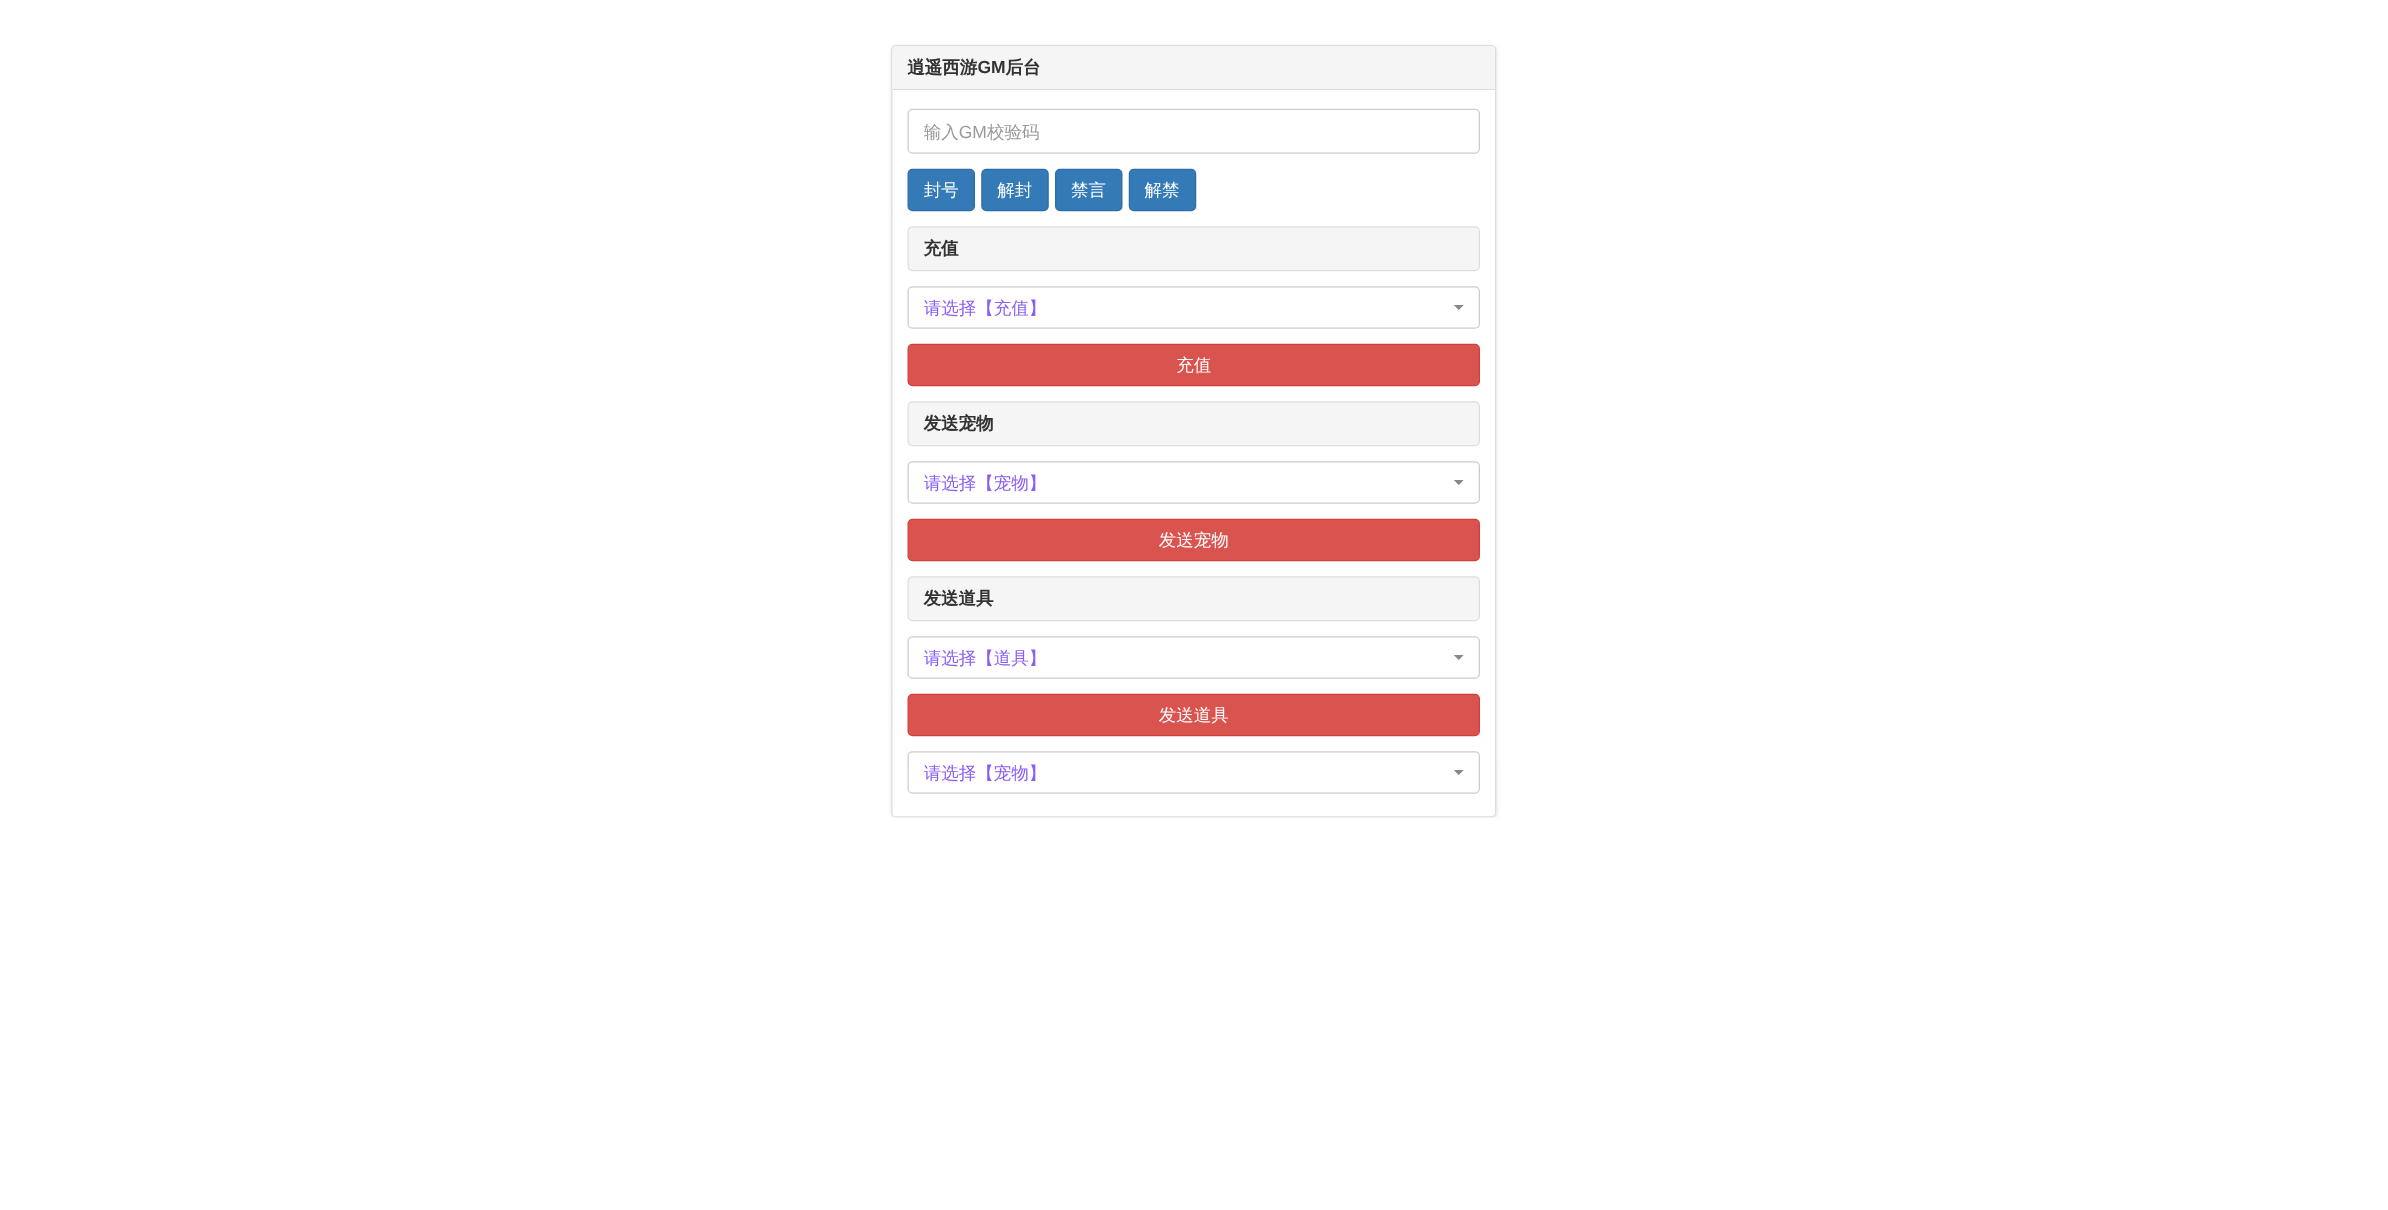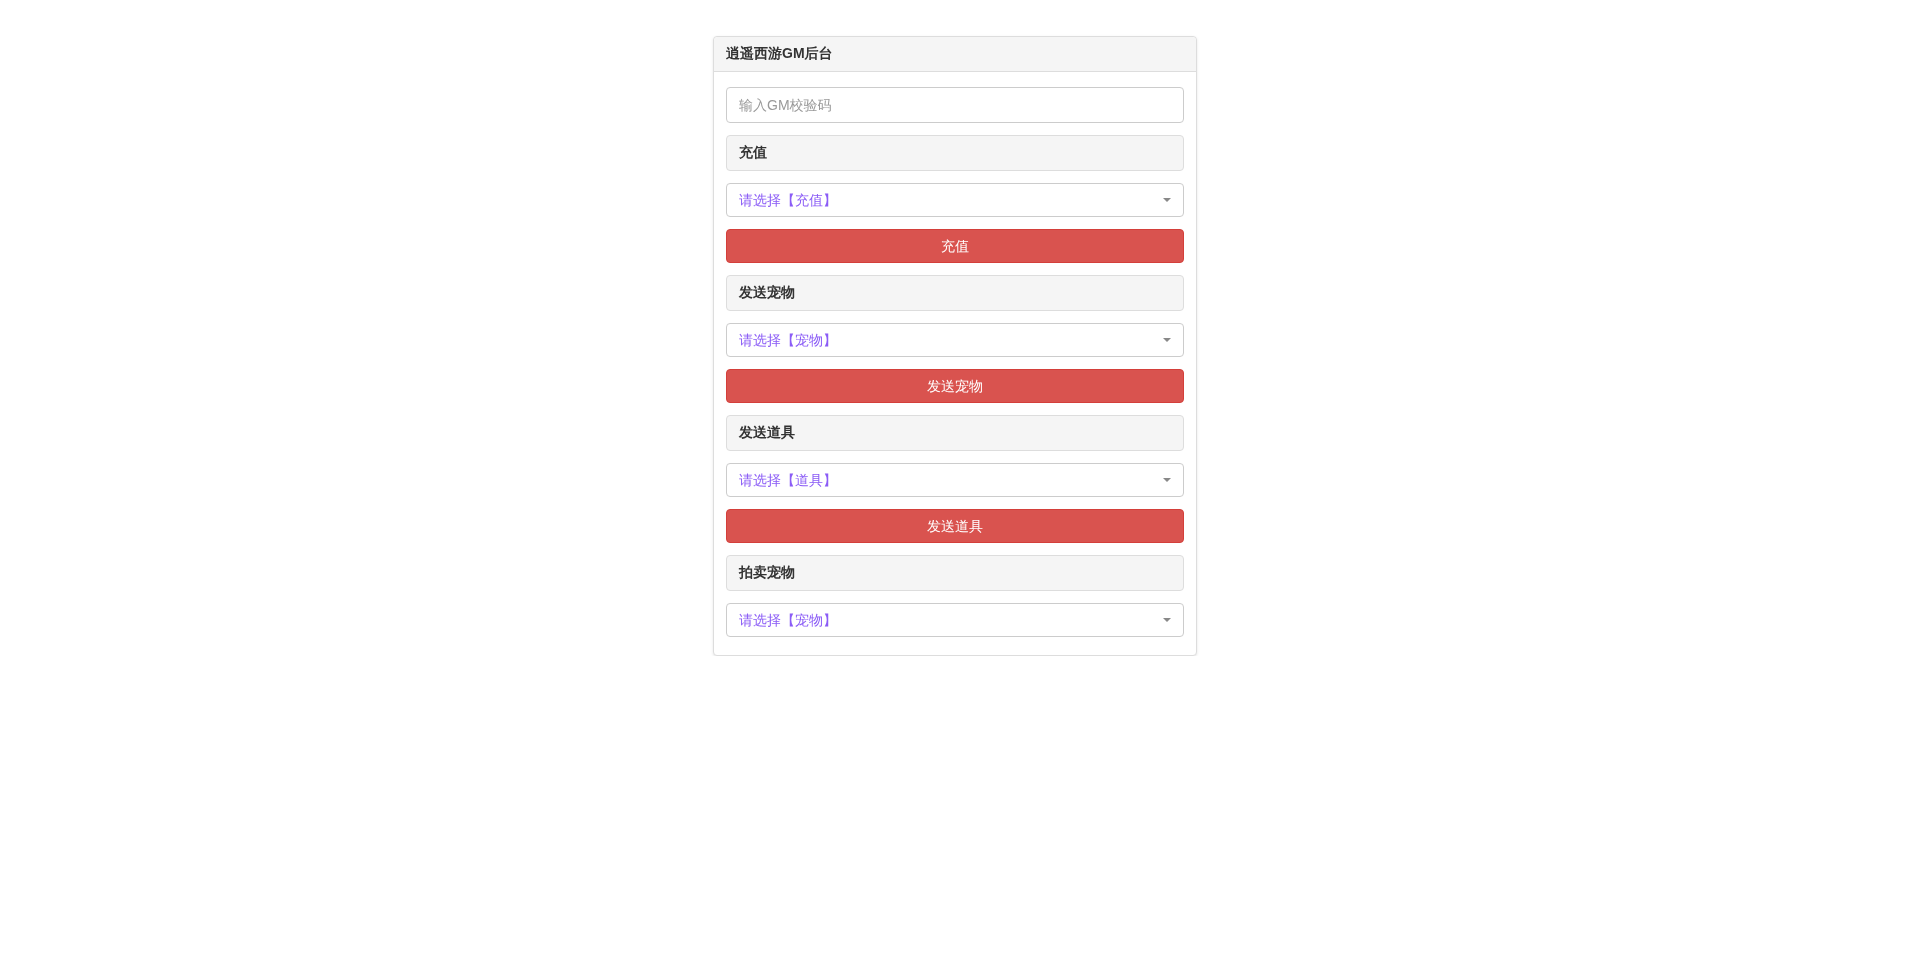--- a/index.html
+++ b/index.html
@@ -146,20 +146,26 @@
   <div class="panel-heading">逍遥西游GM后台</div>
 
   <div class="panel-body">
 
     <div class="form-group">
       <input type="text" class="form-control" placeholder="输入GM校验码" style="">
     </div>
 
 
 
+    <div class="btn-row">
+      <button class="btn btn-primary">封号</button>
+      <button class="btn btn-primary">解封</button>
+      <button class="btn btn-primary">禁言</button>
+      <button class="btn btn-primary">解禁</button>
+    </div>
 
     <div class="section-heading">充值</div>
     <div class="form-group">
       <div class="select-wrapper">
         <div class="select-display placeholder">
           <span>请选择【充值】</span>
           <span class="caret"></span>
         </div>
       </div>
     </div>
@@ -186,21 +192,20 @@
         <div class="select-display placeholder">
           <span>请选择【道具】</span>
           <span class="caret"></span>
         </div>
       </div>
     </div>
     <div class="form-group">
       <button class="btn btn-danger btn-block">发送道具</button>
     </div>
 
-    <div class="section-heading">拍卖宠物</div>
     <div class="form-group">
       <div class="select-wrapper">
         <div class="select-display placeholder">
           <span>请选择【宠物】</span>
           <span class="caret"></span>
         </div>
       </div>
     </div>
 
   </div>

